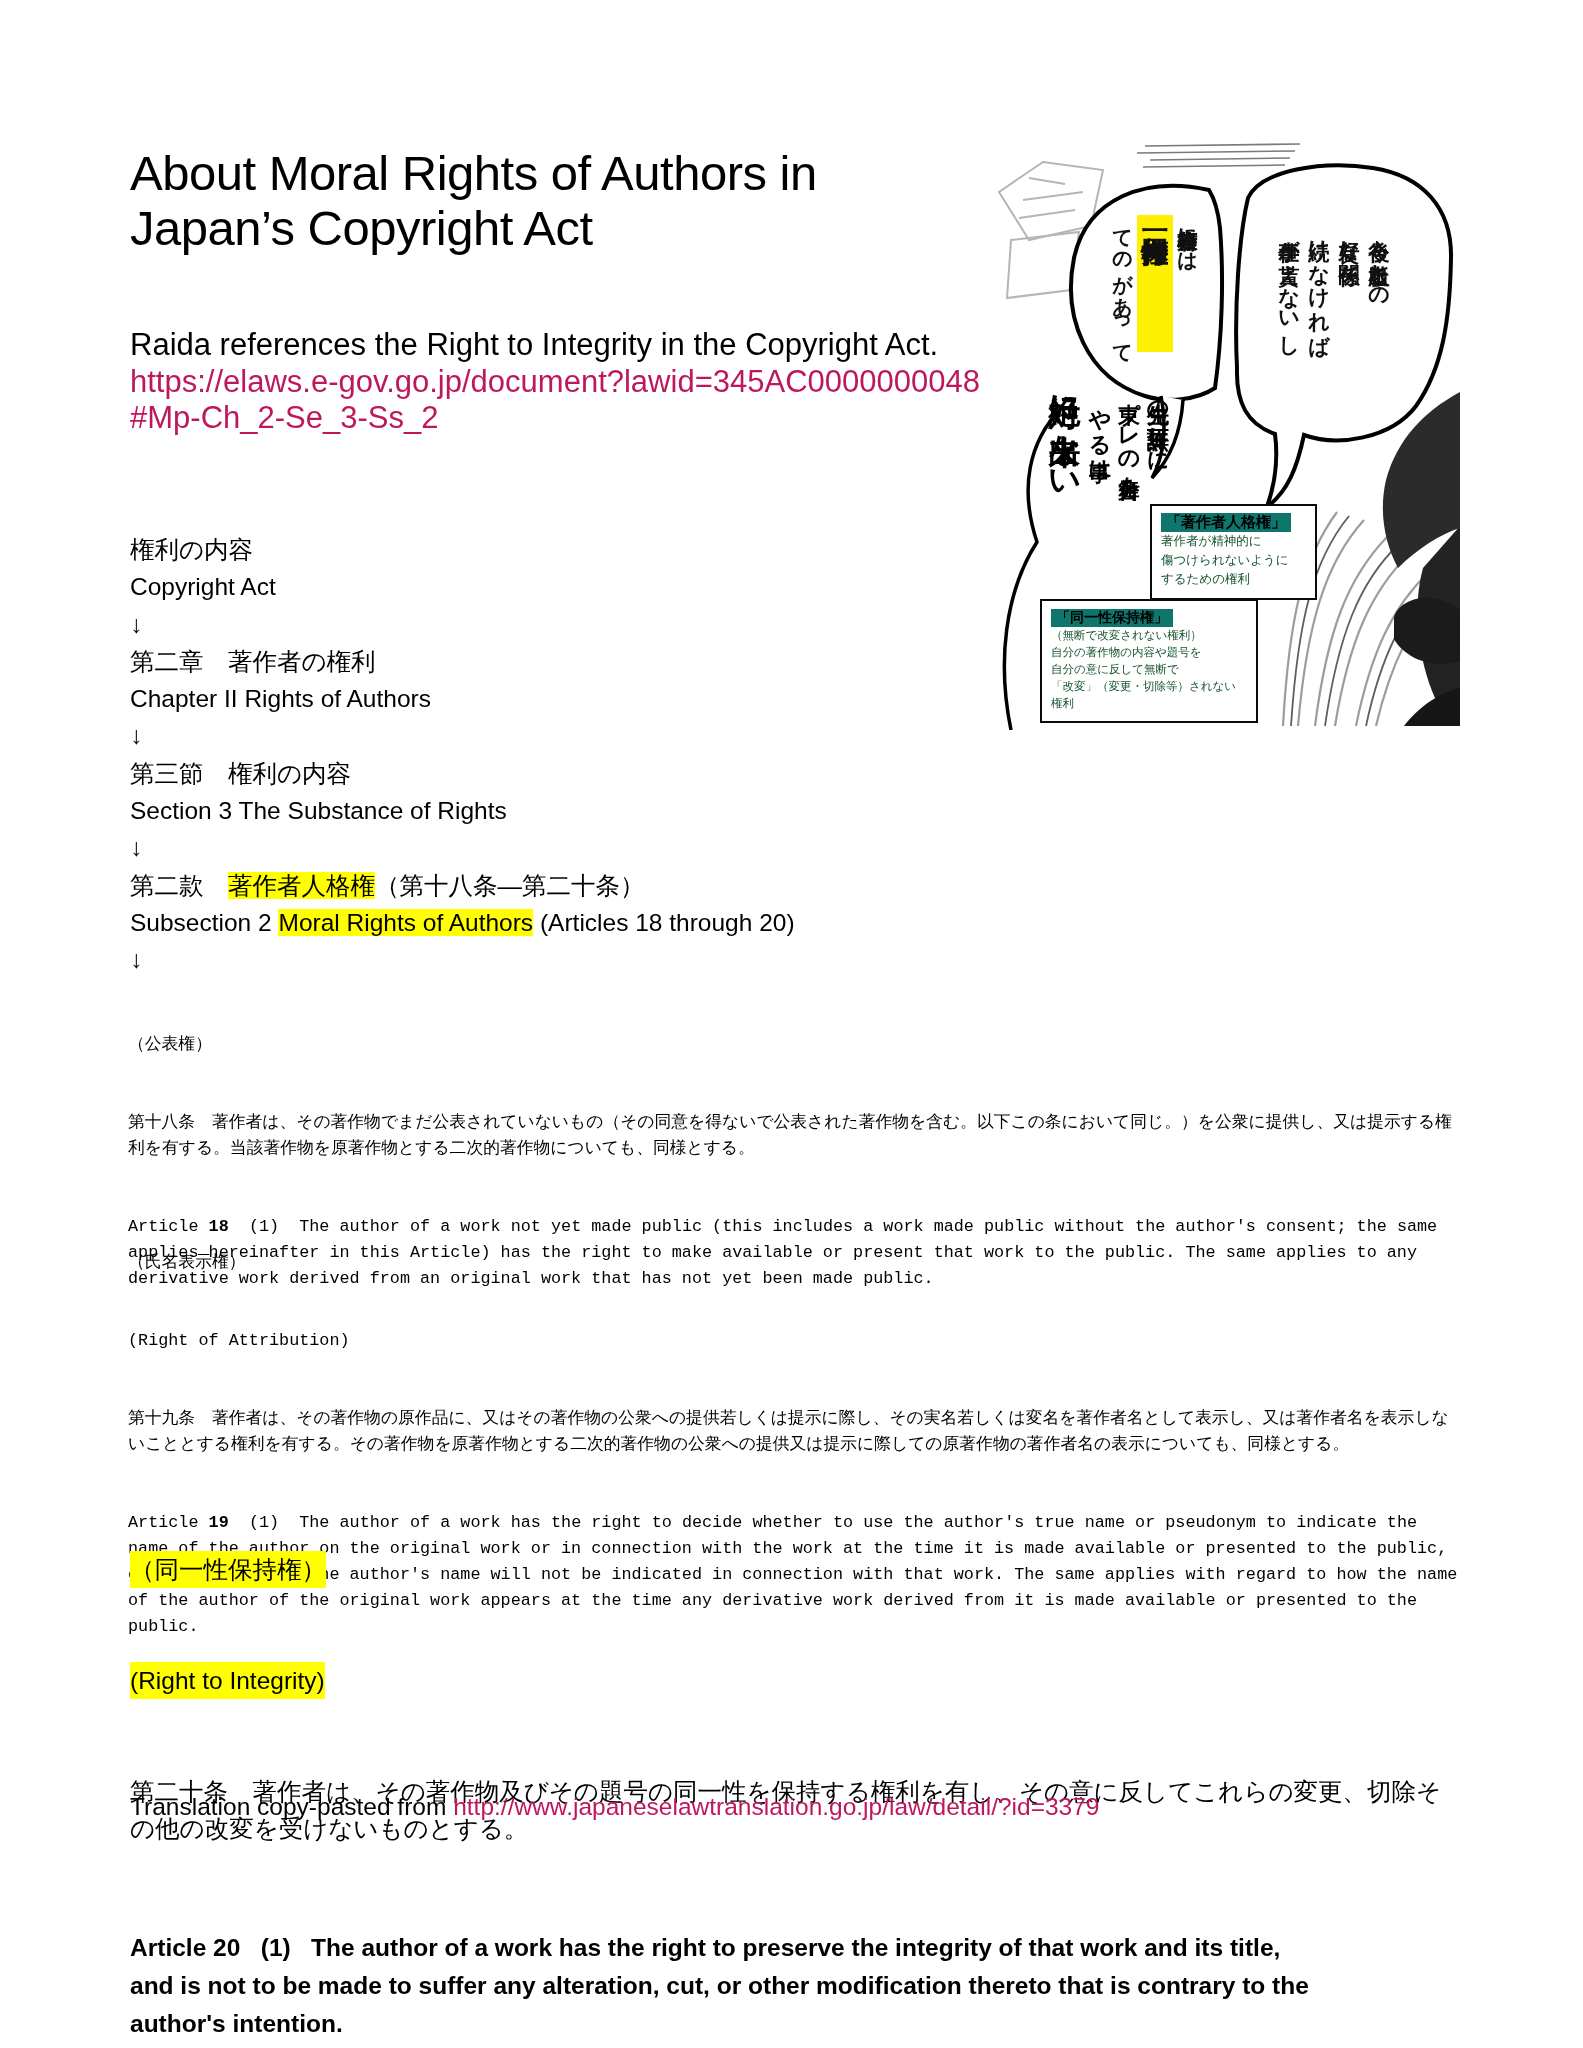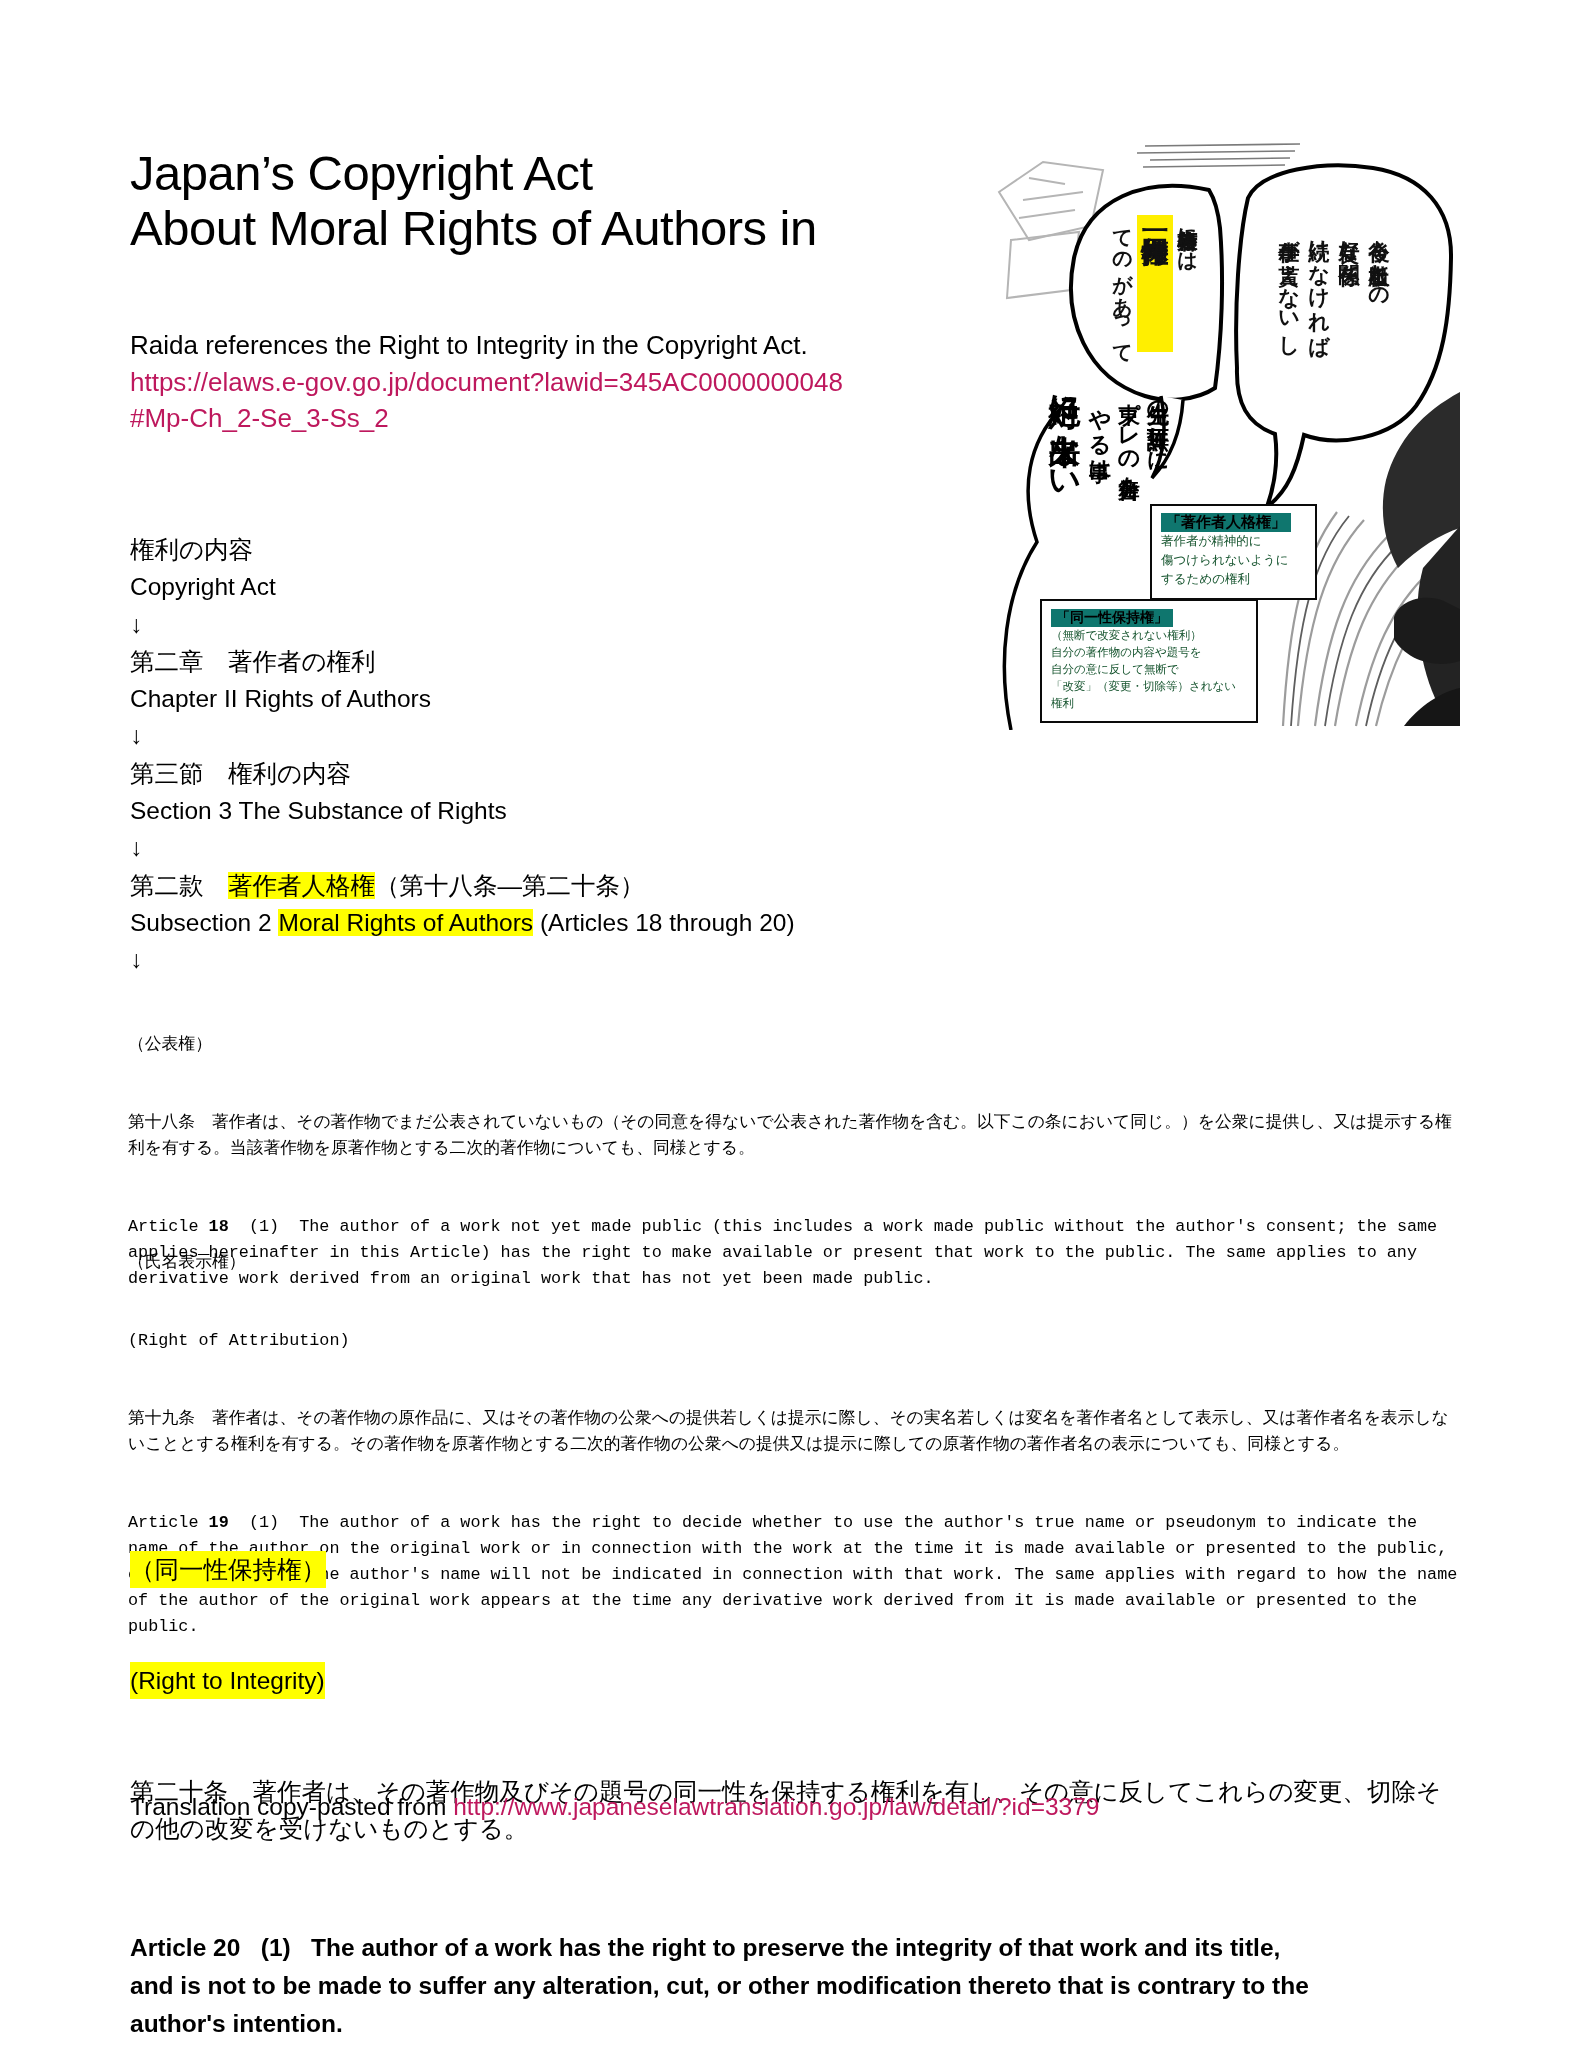--- a/index.html
+++ b/index.html
@@ -7,21 +7,21 @@
     position:relative;
     width:1583px;height:2048px;
     background:#ffffff;
     font-family:"Liberation Sans","DejaVu Sans",sans-serif;
     color:#000;
     overflow:hidden;
   }
   .abs{position:absolute;}
   
   .doc-title{left:130px;top:146px;font-size:49px;line-height:55px;letter-spacing:-0.5px;font-weight:400;}
-  .intro{left:130px;top:327px;font-size:26px;line-height:36.6px;}
+  .intro{left:130px;top:327px;font-size:31px;line-height:36.6px;}
   .doclink{color:#be185d;cursor:pointer;}
   .outline{left:130px;top:531px;font-size:24.5px;line-height:37.3px;}
   .hl{background:#ffff00;}
   .hl-b{background:#ffff00;font-weight:400;}
   .small-block{left:128px;width:1332px;font-size:16.8px;line-height:26px;white-space:pre-wrap;font-family:Liberation Mono, monospace;}
   .blk18{top:980px;}
   .blk19{top:1198px;}
   .bnum{font-weight:700;}
   .blk20{left:130px;top:1477px;font-size:24.5px;line-height:37px;width:1340px;white-space:pre-wrap;}
   .blk20 .jp{display:block;width:1335px;}
@@ -49,22 +49,22 @@
   .note-line{font-family:"Liberation Serif","DejaVu Serif",serif;color:#14532d;}
   .note1 .note-line{font-size:12.5px;line-height:19px;}
   .note2 .note-line{font-size:11.5px;line-height:17px;}
 </style>
 </head>
 <body>
 
 <div class="page">
 
   <div class="abs doc-title">
+    <div>About Moral Rights of Authors in</div>
     <div>Japan’s Copyright Act</div>
-    <div>About Moral Rights of Authors in</div>
   </div>
 
   <div class="abs intro">
     <div>Raida references the Right to Integrity in the Copyright Act.</div>
     <div><a class="doclink">https://elaws.e-gov.go.jp/document?lawid=345AC0000000048</a></div>
     <div><a class="doclink">#Mp-Ch_2-Se_3-Ss_2</a></div>
   </div>
 
   <div class="abs outline">
     <div>権利の内容</div>

